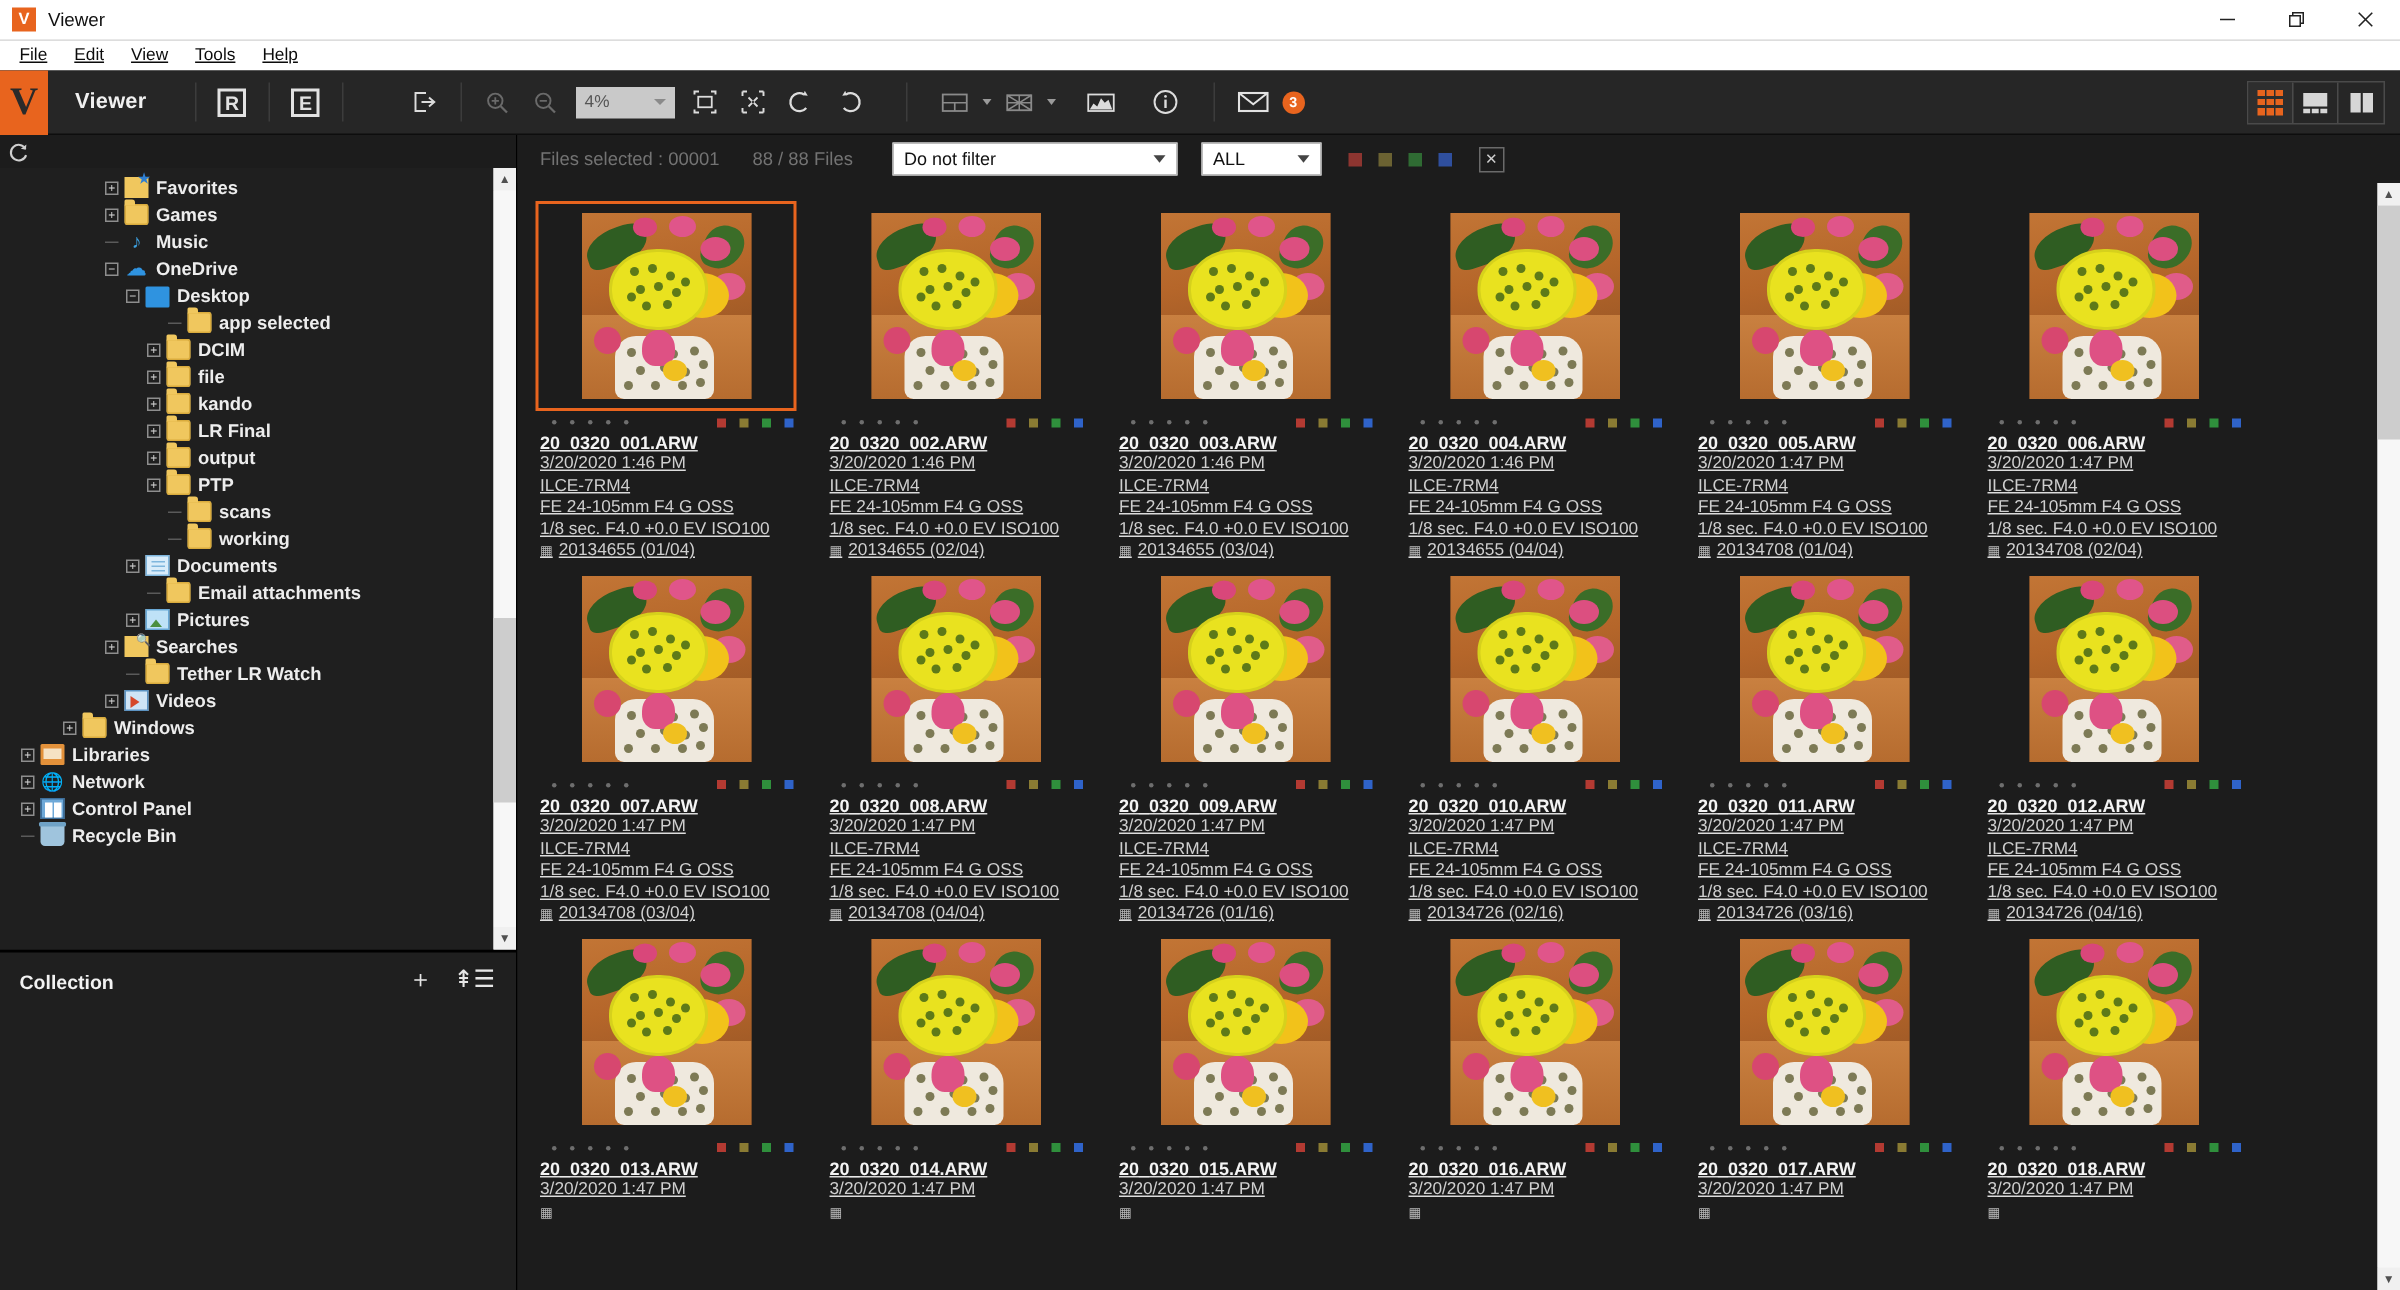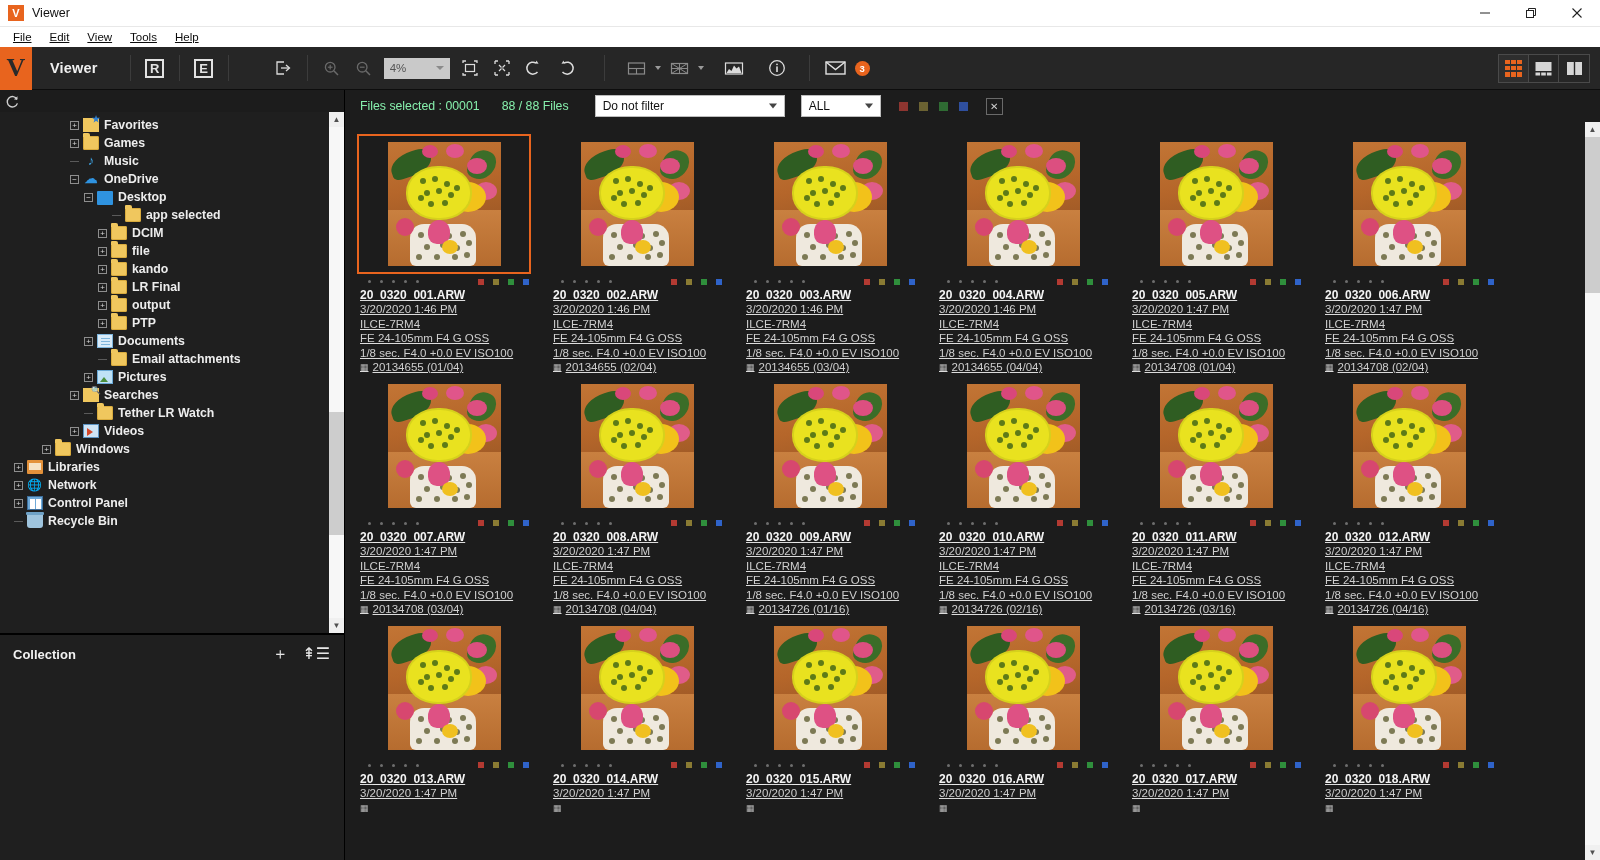--- a/index.html
+++ b/index.html
@@ -188,21 +188,21 @@
   .collection-head .title { font-size: 13px; font-weight: bold; color: #f2f2f2; }
   .collection-head .acts { margin-left: auto; display: flex; align-items: center; gap: 14px; }
   .collection-head .acts span { color: #e6e6e6; font-size: 16px; line-height: 1; }
 
   
   .content { flex: 1; display: flex; flex-direction: column; min-width: 0; background: #1c1c1c; }
   .filterbar {
     height: 32px; display: flex; align-items: center; flex: none;
     padding-left: 15px; background: #1c1c1c;
   }
-  .filterbar .fb-text { font-size: 12.3px; color: #86efac; }
+  .filterbar .fb-text { font-size: 12.3px; color: #737373; }
   .sel-label { margin-right: 22px; }
   .select {
     height: 22px; background: #fff; color: #111; font-size: 12px;
     display: flex; align-items: center; padding-left: 7px; position: relative;
     border: 1px solid #bdbdbd; flex: none;
   }
   .select .sel-caret {
     position: absolute; right: 7px; top: 50%; transform: translateY(-50%);
     width: 0; height: 0; border-left: 4px solid transparent;
     border-right: 4px solid transparent; border-top: 5px solid #444;
@@ -512,20 +512,30 @@
               <div class="tree-row" style="padding-left: 98px;">
                 <span class="expander">+</span>
                 <span class="ic ic-folder"></span>
                 <span class="lbl">output</span>
               </div>
               <div class="tree-row" style="padding-left: 98px;">
                 <span class="expander">+</span>
                 <span class="ic ic-folder"></span>
                 <span class="lbl">PTP</span>
               </div>
+              <div class="tree-row" style="padding-left: 112px;">
+                <span class="stub"></span>
+                <span class="ic ic-folder"></span>
+                <span class="lbl">scans</span>
+              </div>
+              <div class="tree-row" style="padding-left: 112px;">
+                <span class="stub"></span>
+                <span class="ic ic-folder"></span>
+                <span class="lbl">working</span>
+              </div>
               <div class="tree-row" style="padding-left: 84px;">
                 <span class="expander">+</span>
                 <span class="ic ic-doc"></span>
                 <span class="lbl">Documents</span>
               </div>
               <div class="tree-row" style="padding-left: 98px;">
                 <span class="stub"></span>
                 <span class="ic ic-folder"></span>
                 <span class="lbl">Email attachments</span>
               </div>

